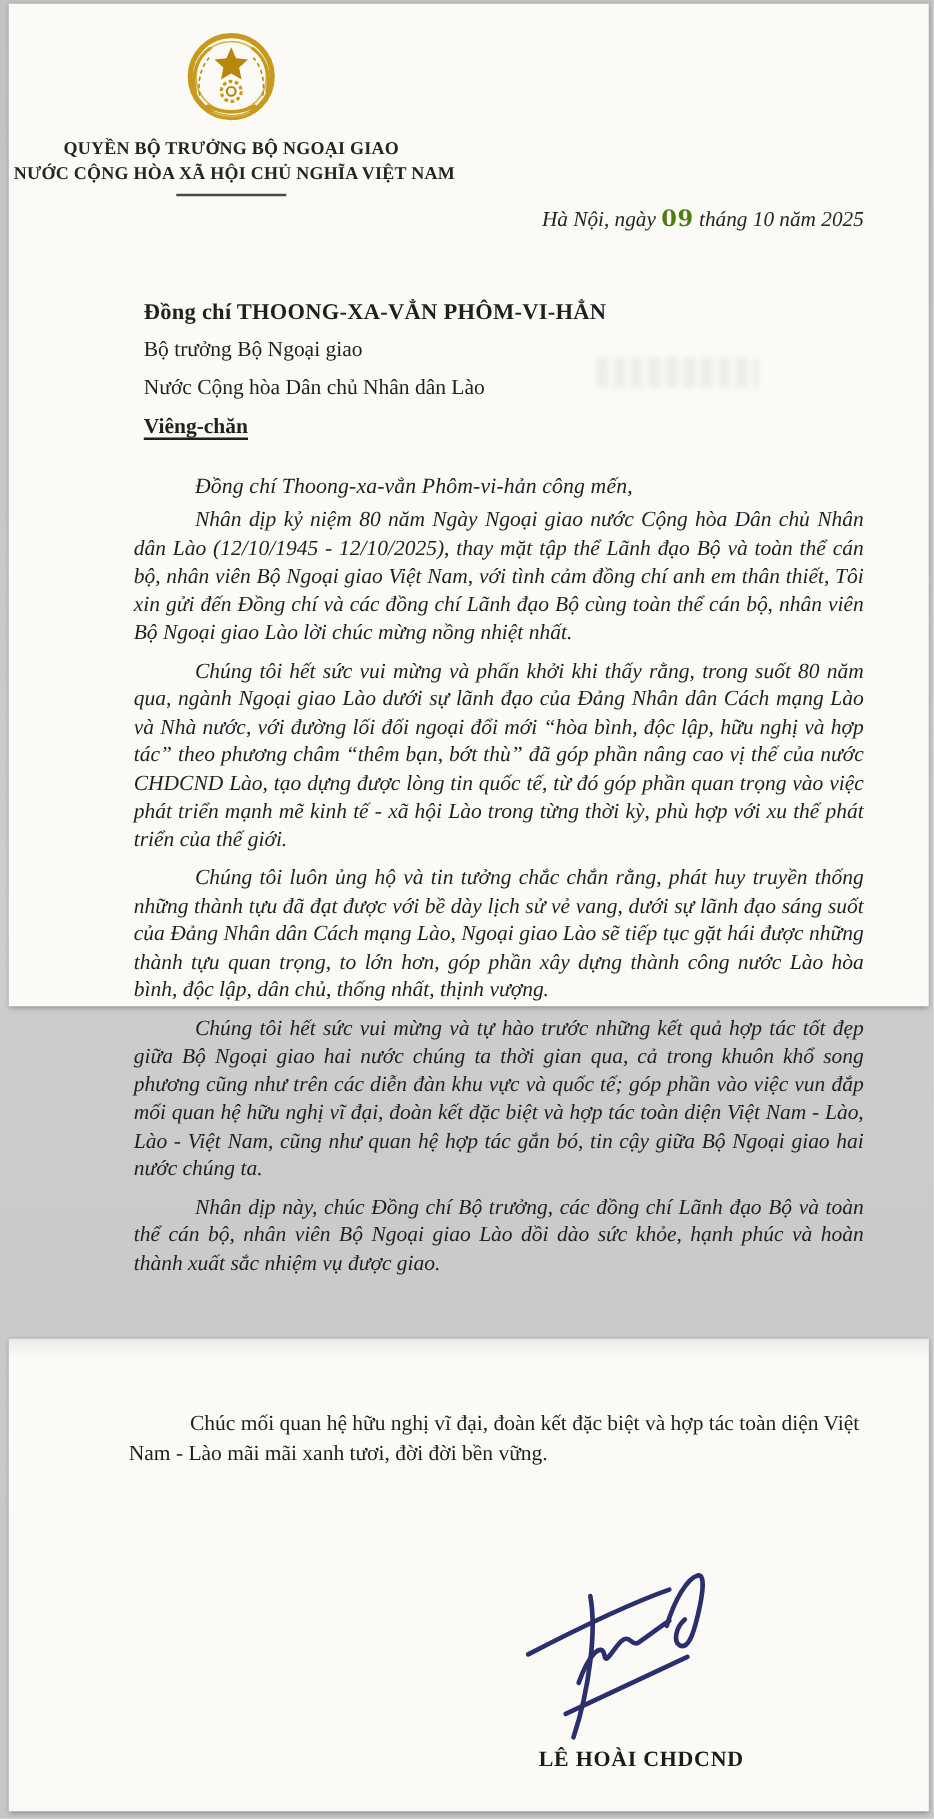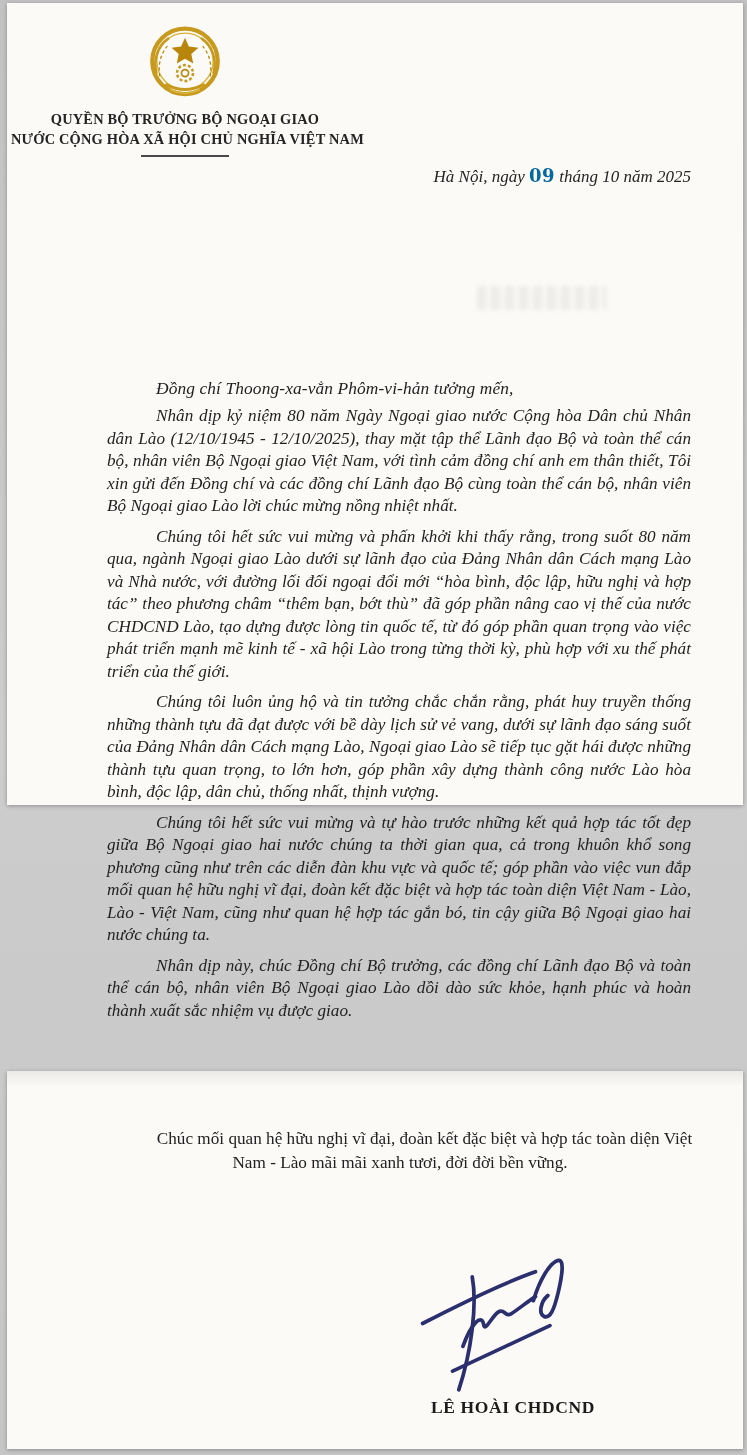--- a/index.html
+++ b/index.html
@@ -35,21 +35,21 @@
     width:88px;height:0;border-top:2px solid #4a4a4a;
     margin:6px auto 0 auto;
   }
   .dateline{
     position:absolute;right:52px;top:162px;
     font-style:italic;font-size:17px;color:#242424;white-space:nowrap;
   }
   .dateline .day{
     font-style:normal;font-size:18px;font-weight:bold;
     font-family:"DejaVu Serif","Liberation Serif",serif;
-    letter-spacing:.5px;color:#0369a1;margin-top:40px;
+    letter-spacing:.5px;color:#4d7c0f;margin-top:40px;
   }
   
   .recipient{position:absolute;left:108px;top:231px;line-height:30.5px;}
   .recipient-name{font-weight:bold;font-size:18px;letter-spacing:.2px;}
   .recipient-line{font-size:17.2px;}
   .recipient-city{
     font-weight:bold;font-size:17.2px;
     text-decoration:underline;text-underline-offset:4px;text-decoration-thickness:1.5px;
     display:inline-block;
   }
@@ -66,21 +66,21 @@
   }
   .letter-body p{margin:0 0 8px 0;text-indent:49px;}
   .bleed{
     position:absolute;left:470px;top:283px;width:130px;height:24px;
     background:repeating-linear-gradient(90deg,rgba(120,120,110,.10) 0 9px,rgba(120,120,110,.02) 9px 14px);
     filter:blur(2px);border-radius:3px;
   }
   
   .closing-body{
     position:absolute;left:96px;top:56px;width:594px;
-    font-size:17.2px;line-height:24px;text-align:center;
+    font-size:17.2px;line-height:24px;
   }
   .closing-body p{margin:0 0 12px 0;text-indent:49px;}
   .signature-wrap{position:absolute;left:410px;top:180px;width:212px;height:145px;}
   .signer-name{
     position:absolute;left:378px;top:326px;width:256px;
     text-align:center;font-weight:bold;font-size:17.5px;
     letter-spacing:.6px;color:#1b1b1b;white-space:nowrap;
   }
 </style>
 </head>
@@ -104,22 +104,28 @@
     </svg>
     <div class="org-line">QUYỀN BỘ TRƯỞNG BỘ NGOẠI GIAO</div>
     <div class="org-line">NƯỚC CỘNG HÒA XÃ HỘI CHỦ NGHĨA VIỆT NAM</div>
     <div class="org-rule"></div>
   </div>
 
   <div class="dateline"><span>Hà Nội, ngày </span><span class="day">09</span><span> tháng 10 năm 2025</span></div>
 
   <div class="bleed"></div>
 
+  <div class="recipient">
+    <div class="recipient-name">Đồng chí THOONG-XA-VẲN PHÔM-VI-HẲN</div>
+    <div class="recipient-line">Bộ trưởng Bộ Ngoại giao</div>
+    <div class="recipient-line">Nước Cộng hòa Dân chủ Nhân dân Lào</div>
+    <div><span class="recipient-city">Viêng-chăn</span></div>
+  </div>
 
-  <div class="salutation">Đồng chí Thoong-xa-vẳn Phôm-vi-hản tưởng mến,</div>
+  <div class="salutation">Đồng chí Thoong-xa-vẳn Phôm-vi-hản công mến,</div>
 
   <div class="letter-body">
     <p>Nhân dịp kỷ niệm 80 năm Ngày Ngoại giao nước Cộng hòa Dân chủ Nhân dân Lào (12/10/1945 - 12/10/2025), thay mặt tập thể Lãnh đạo Bộ và toàn thể cán bộ, nhân viên Bộ Ngoại giao Việt Nam, với tình cảm đồng chí anh em thân thiết, Tôi xin gửi đến Đồng chí và các đồng chí Lãnh đạo Bộ cùng toàn thể cán bộ, nhân viên Bộ Ngoại giao Lào lời chúc mừng nồng nhiệt nhất.</p>
     <p>Chúng tôi hết sức vui mừng và phấn khởi khi thấy rằng, trong suốt 80 năm qua, ngành Ngoại giao Lào dưới sự lãnh đạo của Đảng Nhân dân Cách mạng Lào và Nhà nước, với đường lối đối ngoại đổi mới “hòa bình, độc lập, hữu nghị và hợp tác” theo phương châm “thêm bạn, bớt thù” đã góp phần nâng cao vị thế của nước CHDCND Lào, tạo dựng được lòng tin quốc tế, từ đó góp phần quan trọng vào việc phát triển mạnh mẽ kinh tế - xã hội Lào trong từng thời kỳ, phù hợp với xu thế phát triển của thế giới.</p>
     <p>Chúng tôi luôn ủng hộ và tin tưởng chắc chắn rằng, phát huy truyền thống những thành tựu đã đạt được với bề dày lịch sử vẻ vang, dưới sự lãnh đạo sáng suốt của Đảng Nhân dân Cách mạng Lào, Ngoại giao Lào sẽ tiếp tục gặt hái được những thành tựu quan trọng, to lớn hơn, góp phần xây dựng thành công nước Lào hòa bình, độc lập, dân chủ, thống nhất, thịnh vượng.</p>
     <p>Chúng tôi hết sức vui mừng và tự hào trước những kết quả hợp tác tốt đẹp giữa Bộ Ngoại giao hai nước chúng ta thời gian qua, cả trong khuôn khổ song phương cũng như trên các diễn đàn khu vực và quốc tế; góp phần vào việc vun đắp mối quan hệ hữu nghị vĩ đại, đoàn kết đặc biệt và hợp tác toàn diện Việt Nam - Lào, Lào - Việt Nam, cũng như quan hệ hợp tác gắn bó, tin cậy giữa Bộ Ngoại giao hai nước chúng ta.</p>
     <p>Nhân dịp này, chúc Đồng chí Bộ trưởng, các đồng chí Lãnh đạo Bộ và toàn thể cán bộ, nhân viên Bộ Ngoại giao Lào dồi dào sức khỏe, hạnh phúc và hoàn thành xuất sắc nhiệm vụ được giao.</p>
   </div>
 </div>
 

